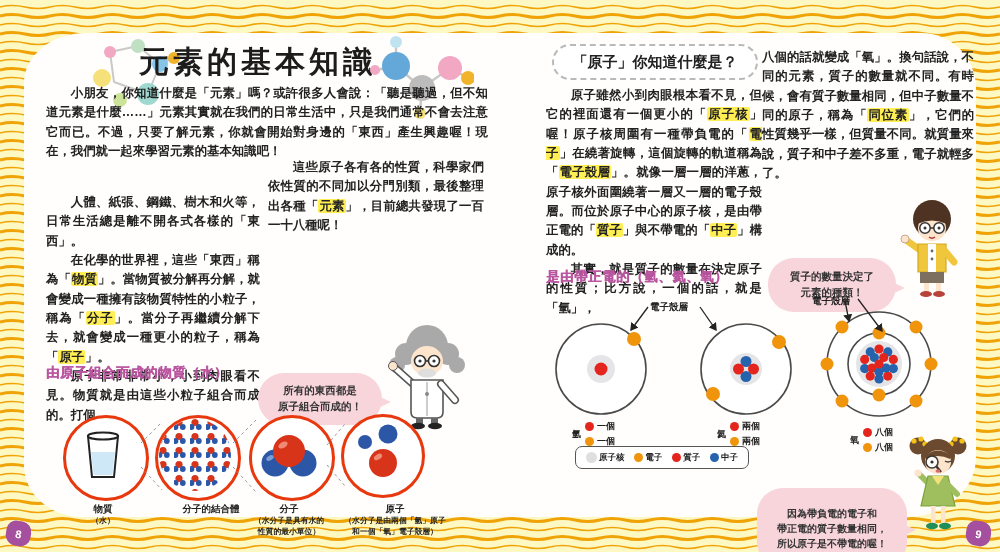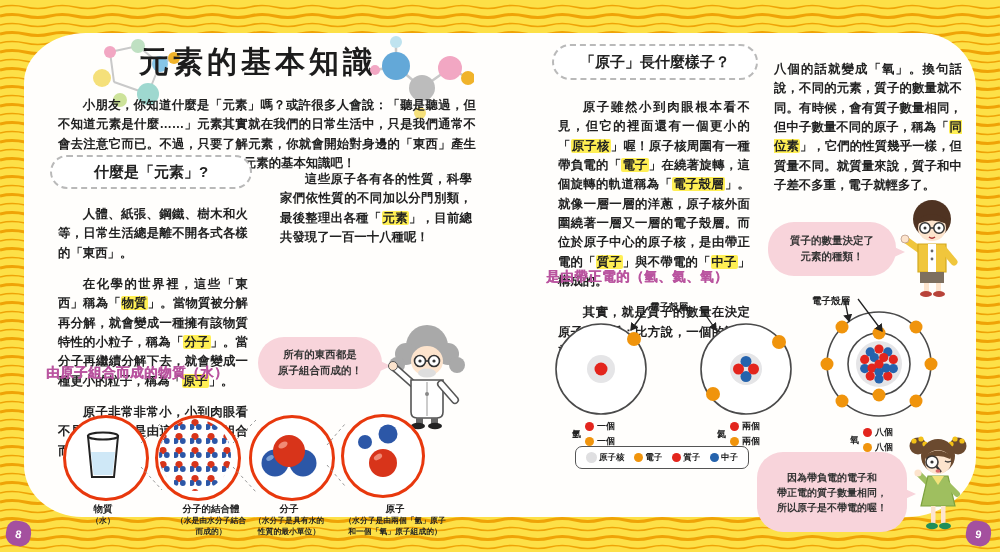--- a/index.html
+++ b/index.html
@@ -1,32 +1,32 @@
 <!DOCTYPE html>
 <html><head>
 <meta charset="utf-8">
 <style>
   html,body{margin:0;padding:0;}
-  #stage{position:relative;width:1000px;height:552px;overflow:hidden;background:#fde047;
+  #stage{position:relative;width:1000px;height:552px;overflow:hidden;background:#fef9c3;
          font-family:"Liberation Sans","DejaVu Sans",sans-serif;color:#222;}
   #stripes{position:absolute;left:0;top:0;}
   .page-bg{position:absolute;left:24px;top:33px;width:952px;height:484px;background:#fffefc;
            border-radius:62px 55px 70px 58px / 50px 55px 60px 52px;}
   .title{position:absolute;left:133px;top:42px;width:250px;text-align:center;
          font-size:30px;font-weight:900;letter-spacing:4px;color:#1c1c1c;}
-  .para{font-size:12.4px;line-height:1.56;font-weight:600;text-indent:2em;margin:12px;text-align:justify;}
+  .para{font-size:12.4px;line-height:1.56;font-weight:600;text-indent:2em;margin:0;text-align:justify;}
   .col{position:absolute;}
   .hl{background:#ffef54;padding:0 1px;border-radius:2px;}
   .hdr-box{position:absolute;border:2.5px dashed #b9b9b9;border-radius:18px;background:#fff;
            display:flex;align-items:center;justify-content:center;font-weight:800;font-size:15px;}
   .pink-hdr{position:absolute;font-size:13.5px;font-weight:800;color:#b9549f;
             text-shadow:.5px 0 #b9549f;letter-spacing:.5px;}
   .bubble{position:absolute;background:#f8d4db;border-radius:26px;display:flex;align-items:center;
           justify-content:center;text-align:center;font-size:10.5px;font-weight:800;
-          white-space:pre-line;line-height:1.5;color:#333;}
+          white-space:pre-line;line-height:1.5;color:#333;margin-top:36px;}
   .bubble:after{content:"";position:absolute;right:-9px;top:45%;border-left:13px solid #f8d4db;
                 border-top:6px solid transparent;border-bottom:6px solid transparent;}
   .wd-circle{position:absolute;border-radius:50%;border:3px solid #e8380d;background:#fff;overflow:hidden;}
   .wd-label{position:absolute;text-align:center;font-weight:700;}
   .wd-label .l{font-size:9.5px;font-weight:800;}
   .wd-label .s{font-size:7.8px;line-height:1.4;white-space:pre-line;font-weight:600;}
   .atom{position:absolute;}
   .shell-label{position:absolute;font-size:9.5px;font-weight:800;color:#222;}
   .cap{position:absolute;display:flex;align-items:center;gap:4px;font-size:9px;font-weight:800;}
   .cap .rows{display:flex;flex-direction:column;gap:2px;}
@@ -134,21 +134,20 @@
       <circle cx="30" cy="10" r="6" fill="#bfe3ef"></circle>
     <circle cx="9" cy="38" r="5" fill="#f2a7c3"></circle>
       <circle cx="102" cy="46" r="7" fill="#f0b32a"></circle>
     <circle cx="54" cy="81" r="6" fill="#f5e07a"></circle>
   </svg>
 
   <div class="col" style="left:46px;top:84px;width:442px;height:72px">
     <p class="para">小朋友，你知道什麼是「元素」嗎？或許很多人會說：「聽是聽過，但不知道元素是什麼……」元素其實就在我們的日常生活中，只是我們通常不會去注意它而已。不過，只要了解元素，你就會開始對身邊的「東西」產生興趣喔！現在，我們就一起來學習元素的基本知識吧！</p>
   </div>
 
-  <div class="hdr-box" style="left:50px;top:155px;width:198px;height:30px">什麼是「元素」?</div>
 
   <div class="col" style="left:46px;top:193px;width:214px;height:170px">
     <p class="para"><span>人體、紙張、鋼鐵、樹木和火等，日常生活總是離不開各式各樣的「東西」。</span></p>
     <p class="para"><span>在化學的世界裡，這些「東西」稱為「</span><span class="hl">物質</span><span>」。當物質被分解再分解，就會變成一種擁有該物質特性的小粒子，稱為「</span><span class="hl">分子</span><span>」。當分子再繼續分解下去，就會變成一種更小的粒子，稱為「</span><span class="hl">原子</span><span>」。</span></p>
     <p class="para"><span>原子非常非常小，小到肉眼看不見。物質就是由這些小粒子組合而成的。打個</span></p>
   </div>
 
   <div class="col" style="left:268px;top:158px;width:216px;height:190px">
     <p class="para"><span>這些原子各有各的性質，科學家們依性質的不同加以分門別類，最後整理出各種「</span><span class="hl">元素</span><span>」，目前總共發現了一百一十八種呢！</span></p>
   </div>
@@ -221,35 +220,33 @@
       <ellipse cx="34" cy="40" rx="4.5" ry="2.6" fill="#f08a75" transform="rotate(-30 34 40)"></ellipse>
     </svg>
   </div>
 
   <div class="wd-label" style="left:63px;top:503px;width:80px">
     <div class="l">物質</div>
     <div class="s">（水）</div>
   </div>
   <div class="wd-label" style="left:154px;top:503px;width:114px">
     <div class="l">分子的結合體</div>
-    <div class="s">（水是由水分子結合
-而成的）</div>
   </div>
   <div class="wd-label" style="left:235px;top:503px;width:108px">
     <div class="l">分子</div>
     <div class="s">（水分子是具有水的
 性質的最小單位）</div>
   </div>
   <div class="wd-label" style="left:325px;top:503px;width:140px">
     <div class="l">原子</div>
     <div class="s">（水分子是由兩個「氫」原子
-和一個「氧」原子組成的）</div>
-  </div>
-
-  <div class="hdr-box" style="left:552px;top:44px;width:202px;height:32px">「原子」長什麼樣子？</div>
+和一個「氧」電子殼層）</div>
+  </div>
+
+  <div class="hdr-box" style="left:552px;top:44px;width:202px;height:32px">「原子」你知道什麼是？</div>
 
   <div class="col" style="left:546px;top:86px;width:216px;height:182px">
     <p class="para"><span>原子雖然小到肉眼根本看不見，但它的裡面還有一個更小的「</span><span class="hl">原子核</span><span>」喔！原子核周圍有一種帶負電的「</span><span class="hl">電子</span><span>」在繞著旋轉，這個旋轉的軌道稱為「</span><span class="hl">電子殼層</span><span>」。就像一層一層的洋蔥，原子核外面圍繞著一層又一層的電子殼層。而位於原子中心的原子核，是由帶正電的「</span><span class="hl">質子</span><span>」與不帶電的「</span><span class="hl">中子</span><span>」構成的。</span></p>
     <p class="para"><span>其實，就是質子的數量在決定原子的性質；比方說，一個的話，就是「氫」，</span></p>
   </div>
 
   <div class="col" style="left:762px;top:48px;width:212px;height:125px">
     <p class="para" style="text-indent:0"><span>八個的話就變成「氧」。換句話說，不同的元素，質子的數量就不同。有時候，會有質子數量相同，但中子數量不同的原子，稱為「</span><span class="hl">同位素</span><span>」，它們的性質幾乎一樣，但質量不同。就質量來說，質子和中子差不多重，電子就輕多了。</span></p>
   </div>
 

